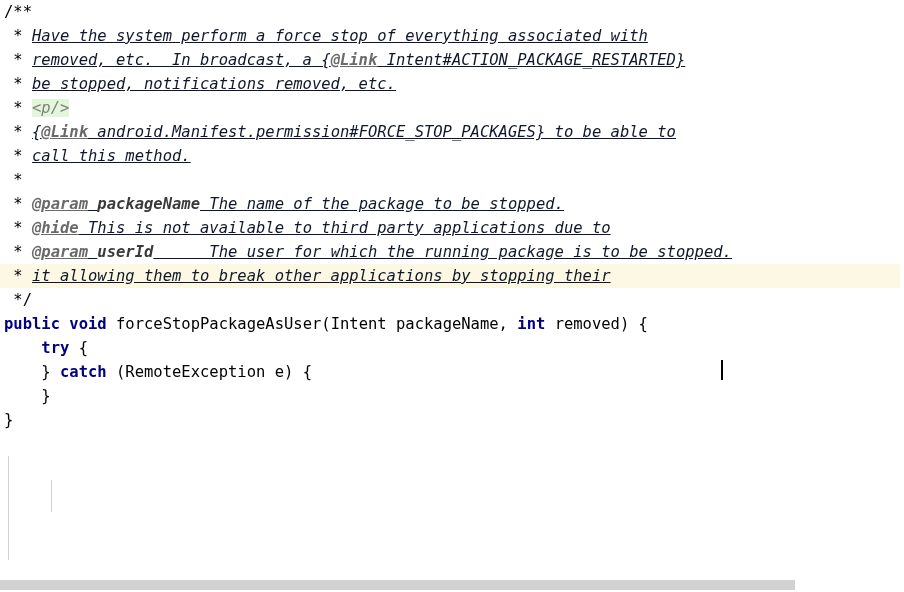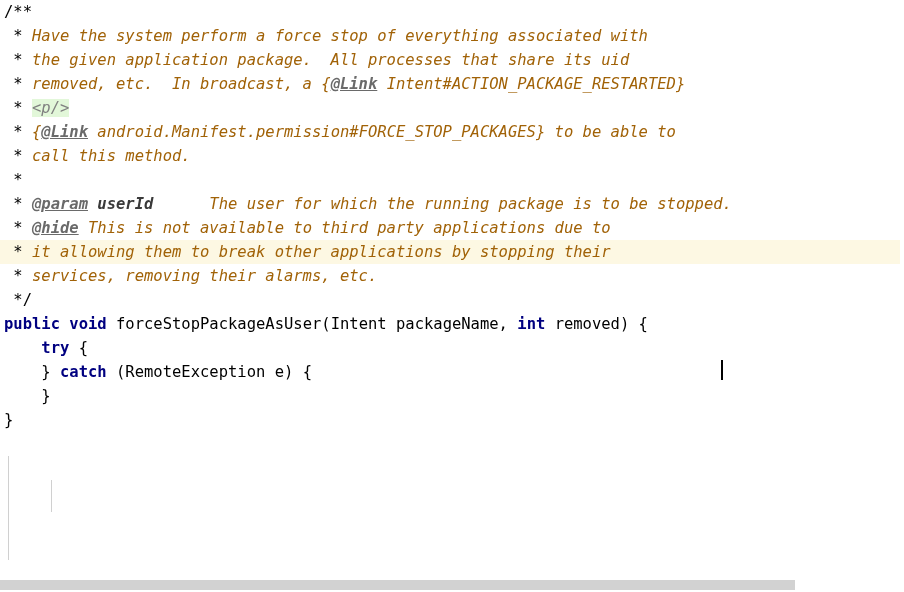--- a/index.html
+++ b/index.html
@@ -43,22 +43,23 @@
   }
   .line.current {
     background: #fdf8e3;
     margin-left: -4px;
     padding-left: 8px;
     width: 904px;
   }
 
   
   .cmt {
-    color: #a16207;
+    color: #0f172a;
     font-style: italic;
+    text-decoration: underline;
   }
   .cmt-plain {           " lines & asterisks */
     color: #808080;
     font-style: normal;
   }
   .tag {                 /* @param / @hide / @Link */
     color: #6a6a6a;
     font-weight: bold;
     font-style: italic;
     text-decoration: underline;
@@ -128,44 +129,44 @@
     <div class="guide" style="left:8px; top:456px; height:104px;"></div>
 
     <div class="guide" style="left:51px; top:480px; height:32px;"></div>
 
     <div id="caret" style="left:721px; top:360px; height:20px;"></div>
 
     <div class="line"><span class="cmt-plain">/**</span></div>
 
     <div class="line"><span class="cmt-plain"> * </span><span class="cmt">Have the system perform a force stop of everything associated with</span></div>
 
-    <div class="line"><span class="cmt-plain"> * </span><span class="cmt">the given application package.  All processes that share its uid</span></div>
 
 
     <div class="line"><span class="cmt-plain"> * </span><span class="cmt">removed, etc.  In broadcast, a {</span><span class="tag">@Link</span><span class="cmt"> Intent#ACTION_PACKAGE_RESTARTED}</span></div>
 
 
+    <div class="line"><span class="cmt-plain"> * </span><span class="cmt">be stopped, notifications removed, etc.</span></div>
 
     <div class="line"><span class="cmt-plain"> * </span><span class="htmltag">&lt;p/&gt;</span></div>
 
 
     <div class="line"><span class="cmt-plain"> * </span><span class="cmt">{</span><span class="tag">@Link</span><span class="cmt"> android.Manifest.permission#FORCE_STOP_PACKAGES} to be able to</span></div>
 
     <div class="line"><span class="cmt-plain"> * </span><span class="cmt">call this method.</span></div>
 
     <div class="line"><span class="cmt-plain"> *</span></div>
 
+    <div class="line"><span class="cmt-plain"> * </span><span class="tag">@param</span><span class="cmt"> </span><span class="tagval">packageName</span><span class="cmt"> The name of the package to be stopped.</span></div>
+
+    <div class="line"><span class="cmt-plain"> * </span><span class="tag">@hide</span><span class="cmt"> This is not available to third party applications due to</span></div>
 
     <div class="line"><span class="cmt-plain"> * </span><span class="tag">@param</span><span class="cmt"> </span><span class="tagval">userId</span><span class="cmt">      The user for which the running package is to be stopped.</span></div>
 
-    <div class="line"><span class="cmt-plain"> * </span><span class="tag">@hide</span><span class="cmt"> This is not available to third party applications due to</span></div>
-
     <div class="line current"><span class="cmt-plain"> * </span><span class="cmt">it allowing them to break other applications by stopping their</span></div>
 
-    <div class="line"><span class="cmt-plain"> * </span><span class="cmt">services, removing their alarms, etc.</span></div>
 
     <div class="line"><span class="cmt-plain"> */</span></div>
 
     <div class="line"><span class="kw">public</span><span class="plain"> </span><span class="kw">void</span><span class="plain"> </span><span class="plain">forceStopPackageAsUser(Intent packageName, </span><span class="kw">int</span><span class="plain"> removed) {</span></div>
 
     <div class="line"><span class="plain">    </span><span class="kw">try</span><span class="plain"> {</span></div>
 
 
     <div class="line"><span class="plain">    </span><span class="plain">} </span><span class="kw">catch</span><span class="plain"> (RemoteException e) {</span></div>
 

